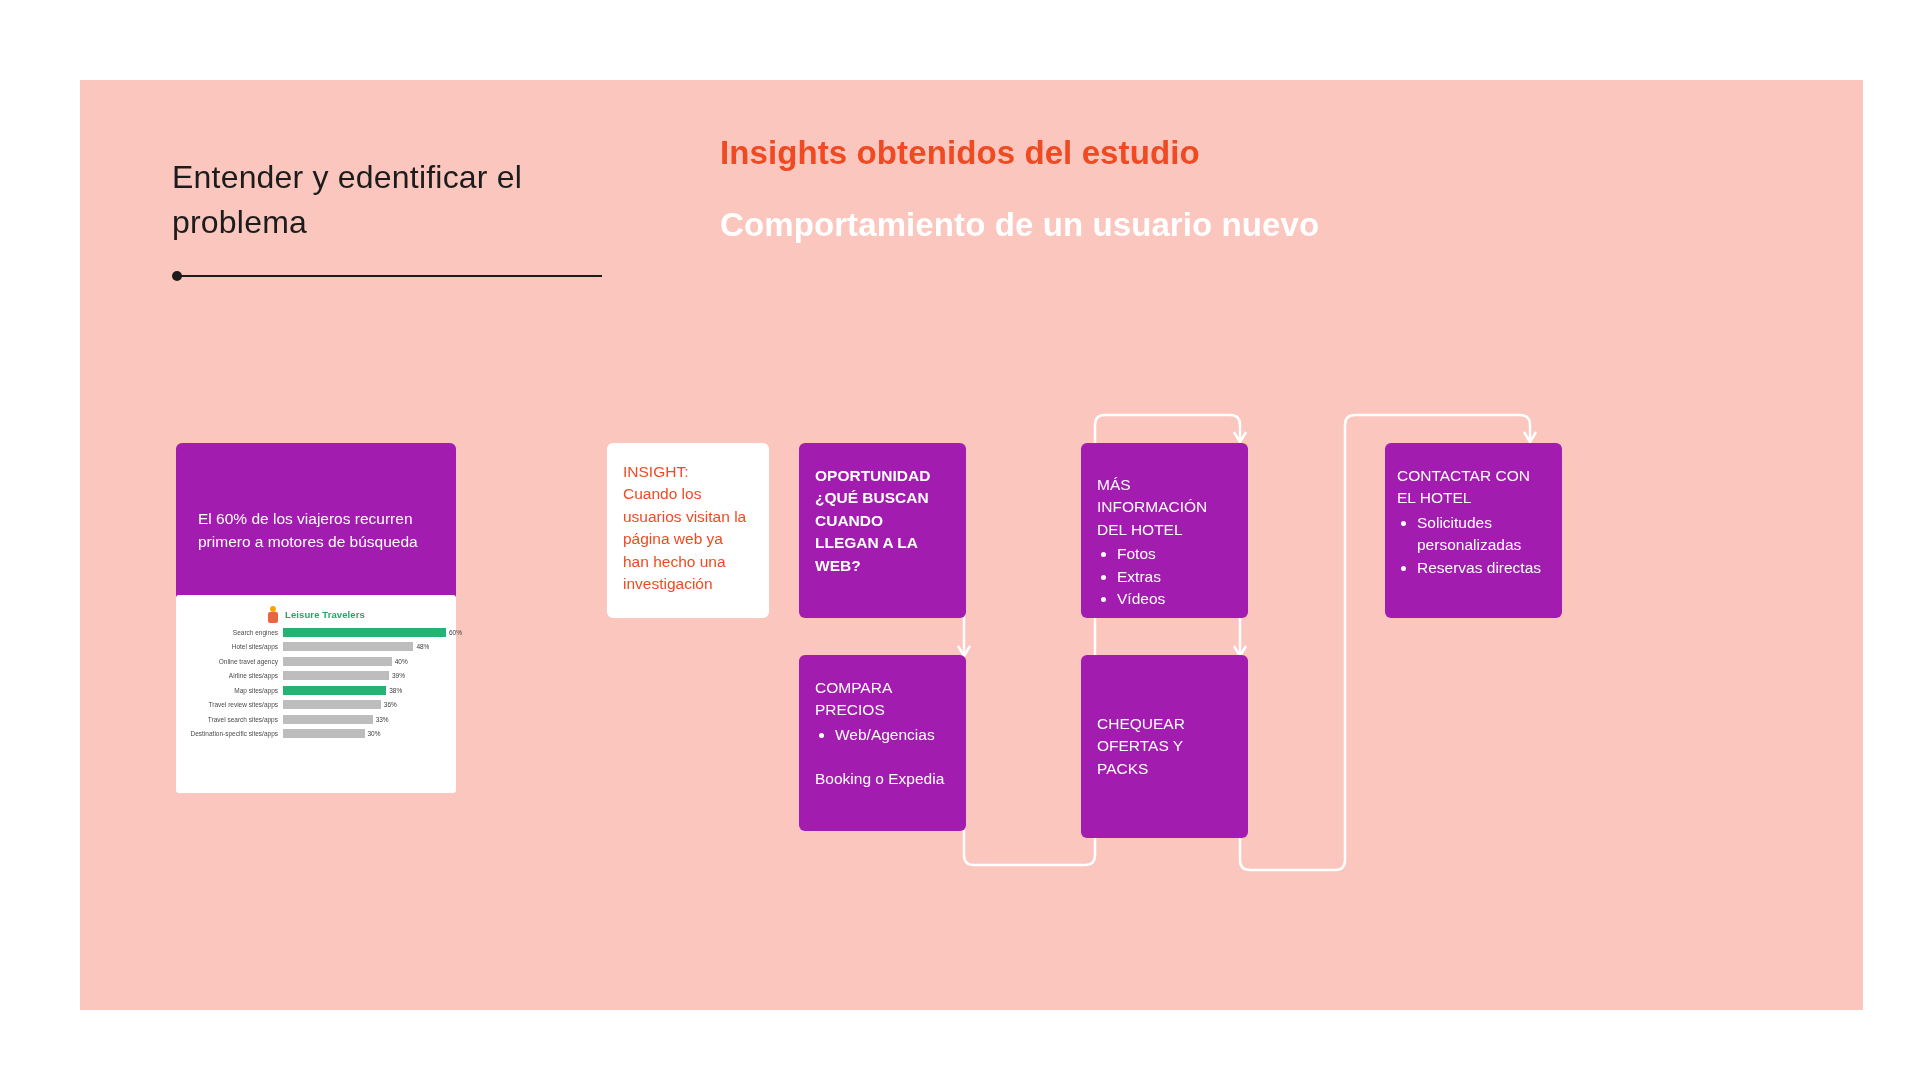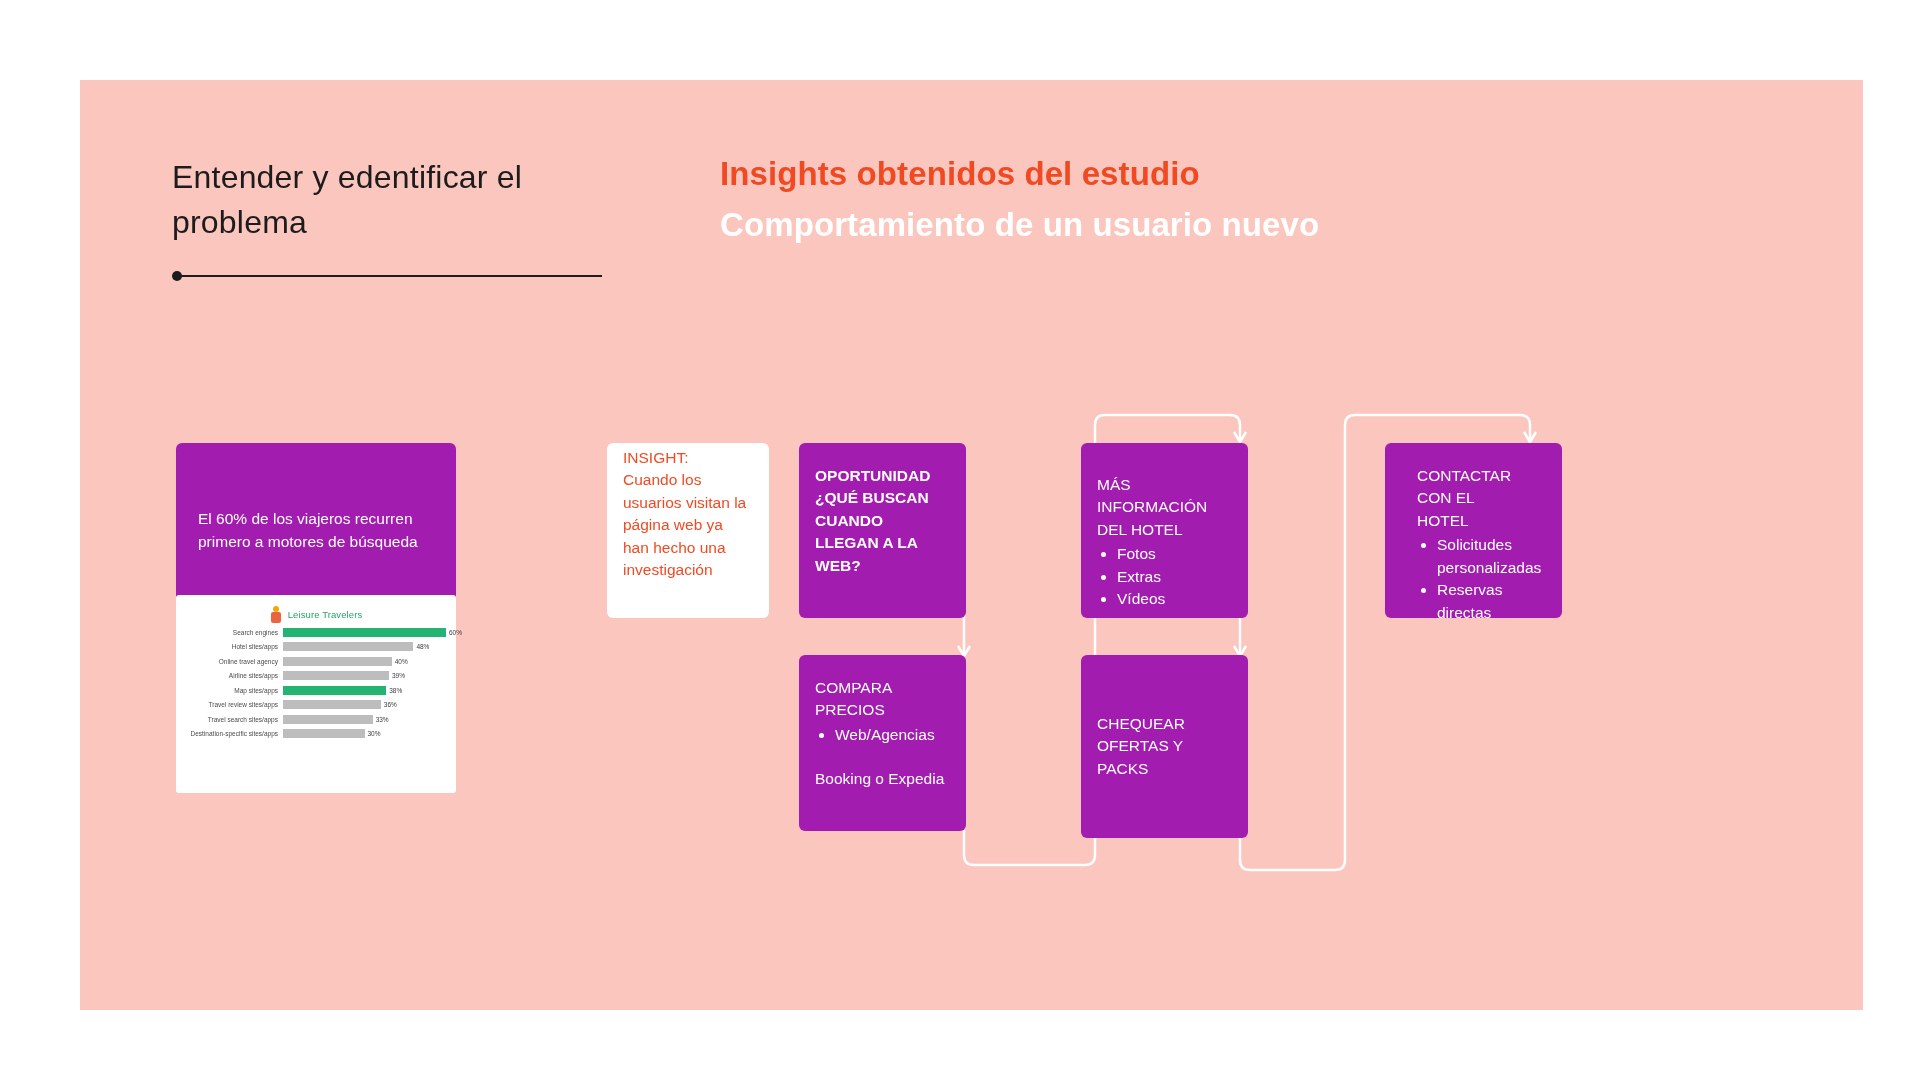--- a/index.html
+++ b/index.html
@@ -34,21 +34,21 @@
   .arrow-line {
     position: absolute;
     left: 92px;
     top: 186px;
     width: 430px;
     height: 20px;
   }
   .right-title-1 {
     position: absolute;
     left: 640px;
-    top: 75px;
+    top: 54px;
     font-size: 33px;
     font-weight: bold;
     color: #f04a23;
     letter-spacing: 0.1px;
   }
   .right-title-2 {
     position: absolute;
     left: 640px;
     top: 126px;
     font-size: 33px;
@@ -116,21 +116,21 @@
   }
   .chart-head .person .body {
     position: absolute;
     left: 1px; top: 6px;
     width: 10px; height: 11px;
     background: #e8653f;
     border-radius: 2px;
   }
   .chart-title {
     font-size: 9.5px;
-    font-weight: normal;
+    font-weight: bold;
     color: #27a567;
     letter-spacing: .1px;
   }
   .bar-row {
     display: flex;
     align-items: center;
     height: 14.5px;
   }
   .bar-label {
     width: 92px;
@@ -259,21 +259,21 @@
         <div class="bar-row">
           <div class="bar-label">Destination-specific sites/apps</div>
           <div class="bar-track">
             <div class="bar-fill" style="width: 50%;"></div>
             <div class="bar-val" style="left: 50%;">30%</div>
           </div>
         </div>
       </div>
   </div>
 
-  <div class="card white" style="left:527px; top:363px; width:162px; height:175px; padding:4px 16px;">
+  <div class="card white" style="left:527px; top:363px; width:162px; height:175px; padding:18px 16px;">
     <div class="card-text">INSIGHT:</div>
     <div class="card-text">Cuando los usuarios visitan la página web ya han hecho una investigación</div>
   </div>
 
   <div class="card orange" style="left:719px; top:363px; width:167px; height:175px; padding:22px 16px;">
     <div class="card-text bold">OPORTUNIDAD</div>
     <div class="card-text bold">¿QUÉ BUSCAN CUANDO LLEGAN A LA WEB?</div>
   </div>
 
   <div class="card orange" style="left:719px; top:575px; width:167px; height:176px; padding:22px 16px;">
@@ -290,21 +290,21 @@
       <li>Fotos</li>
       <li>Extras</li>
       <li>Vídeos</li>
     </ul>
   </div>
 
   <div class="card orange" style="left:1001px; top:575px; width:167px; height:183px; padding:12px 16px; display:flex; align-items:center;">
     <div class="card-text">CHEQUEAR OFERTAS Y PACKS</div>
   </div>
 
-  <div class="card orange" style="left:1305px; top:363px; width:177px; height:175px; padding:22px 32px;">
+  <div class="card orange" style="left:1305px; top:363px; width:177px; height:175px; padding:22px 12px;">
     <div class="card-text">CONTACTAR CON EL HOTEL</div>
     <ul>
       <li>Solicitudes personalizadas</li>
       <li>Reservas directas</li>
     </ul>
   </div>
 
 </div>
 
 </body></html>

